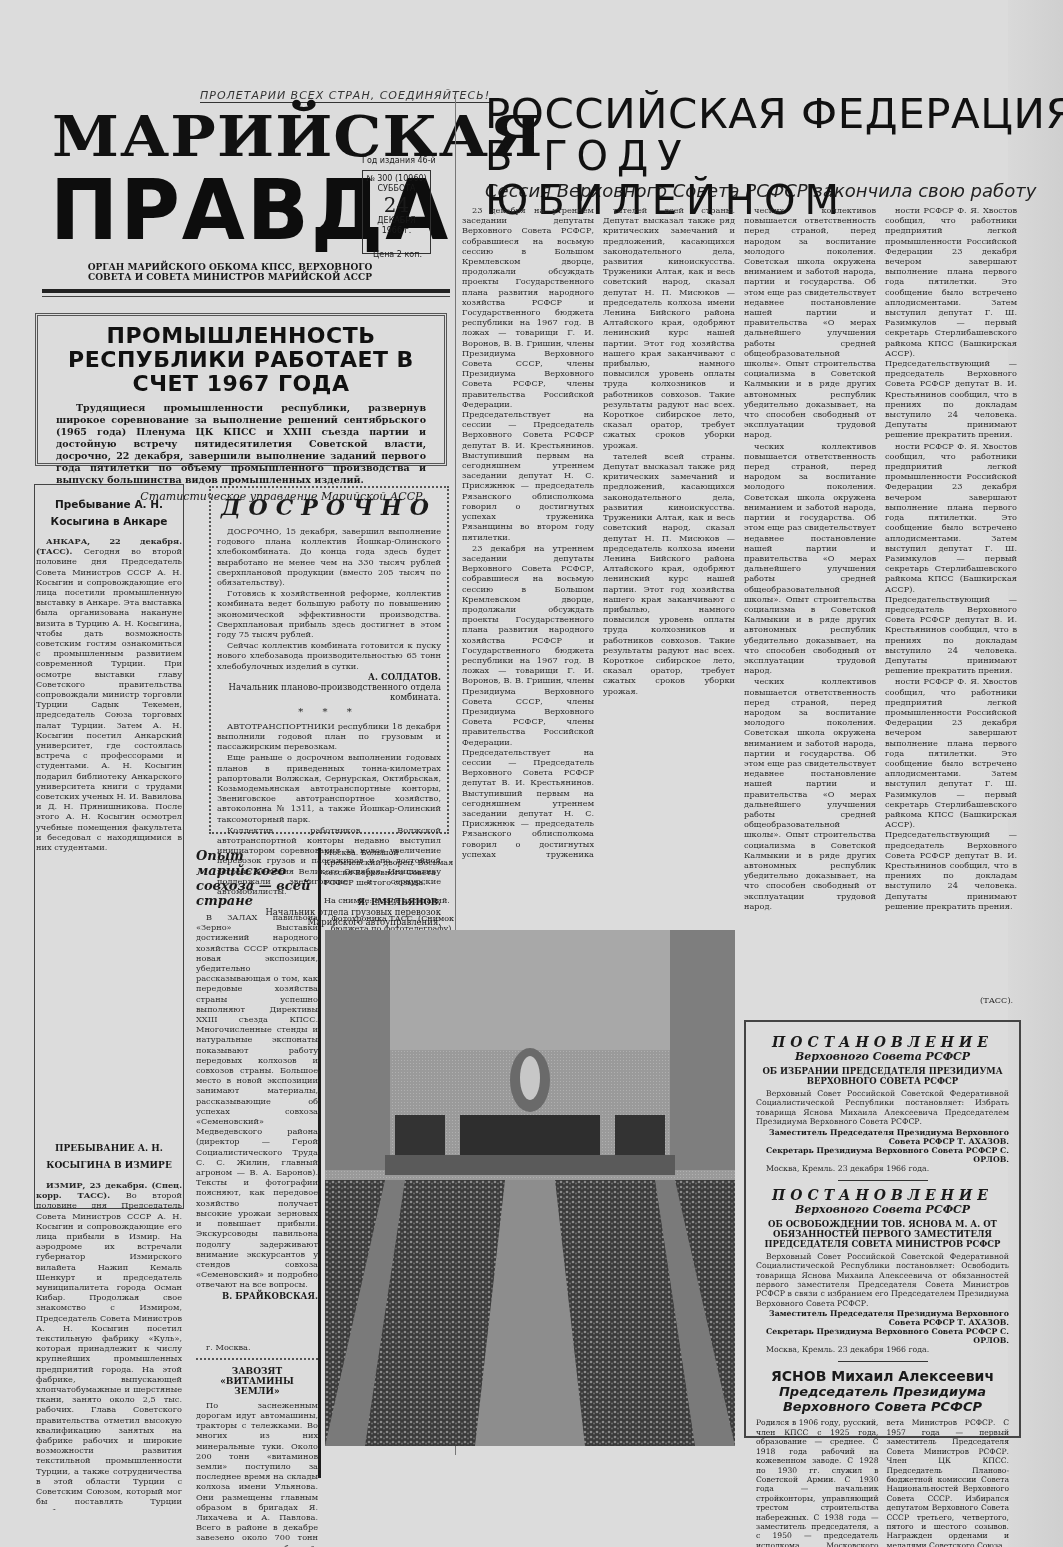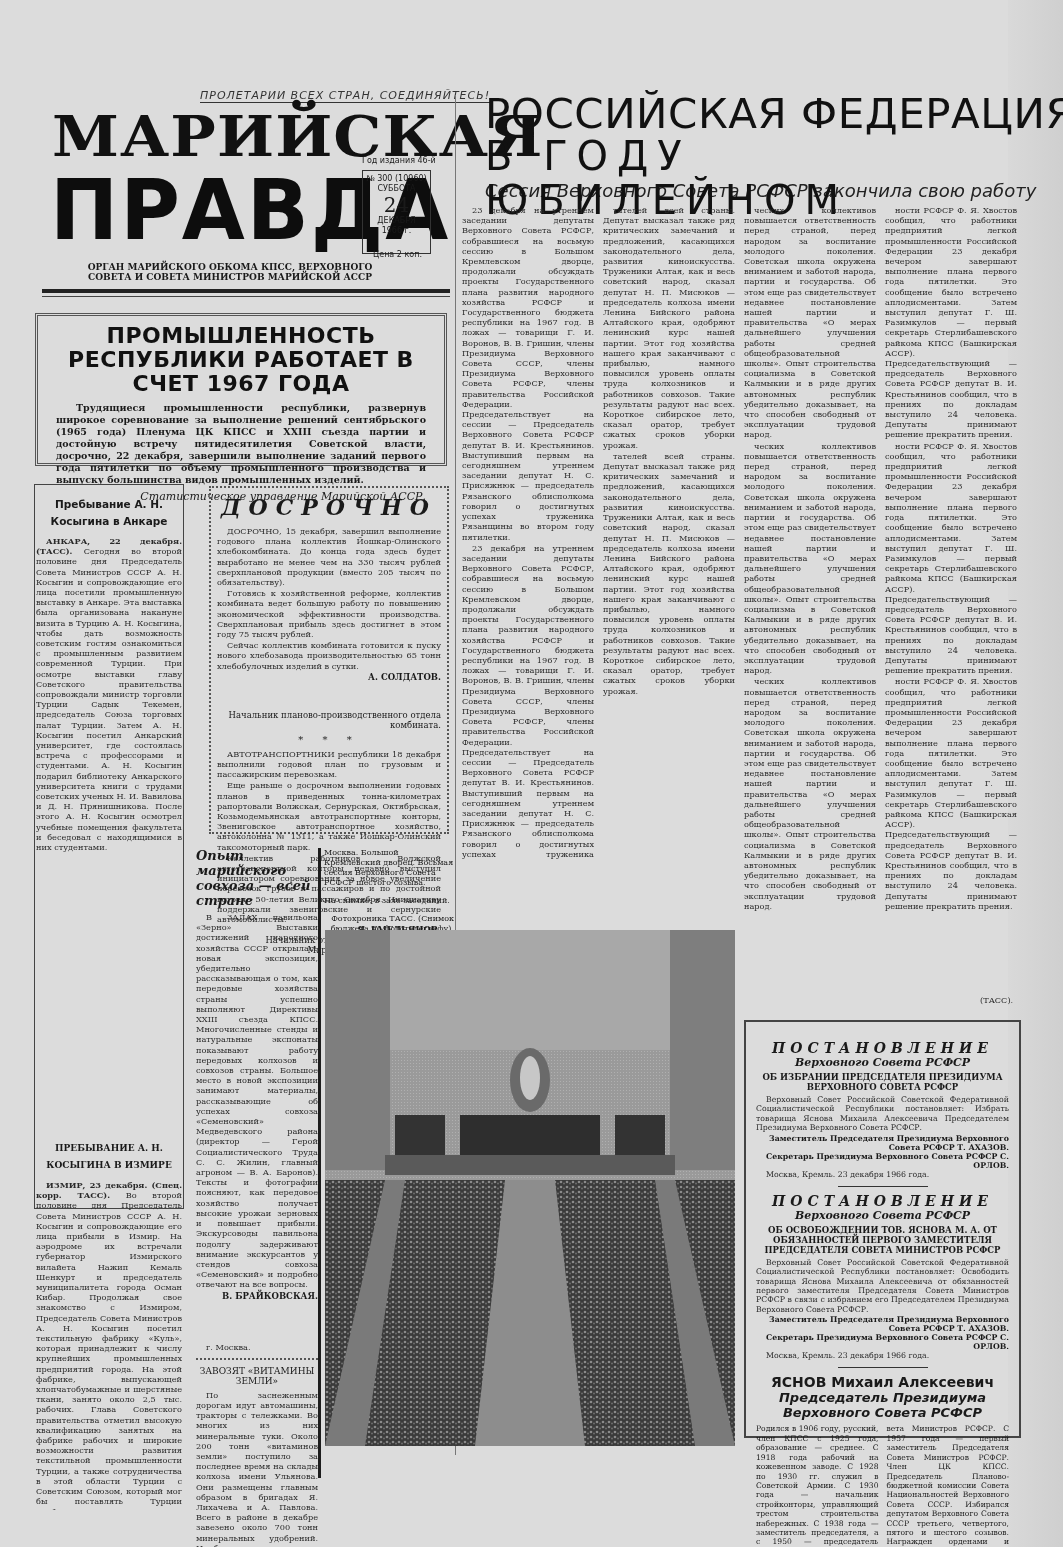--- a/index.html
+++ b/index.html
@@ -43,33 +43,33 @@
 
   
   .dosbox { left: 209px; top: 486px; width: 240px; height: 348px; border: 2px dotted #555; padding: 6px 6px; }
   .dosbox h2 { text-align: center; font-style: italic; font-weight: bold; font-size: 22px; letter-spacing: 8px; font-family: "DejaVu Serif", serif; margin-bottom: 6px; }
   .sigr { text-align: right; font-weight: bold; font-size: 8.5px; line-height: 10px; }
   .stars { text-align: center; font-size: 10px; letter-spacing: 8px; margin: 4px 0; }
 
   
   .opyt { left: 196px; top: 848px; width: 122px; }
   .opyt h3 { font-style: italic; font-weight: bold; font-size: 13px; line-height: 15px; margin-bottom: 4px; }
-  .subhead { text-align: center; font-weight: normal; font-size: 9px; line-height: 10px; margin: 6px 0 4px; }
+  .subhead { text-align: center; font-weight: bold; font-size: 9px; line-height: 10px; margin: 6px 0 4px; }
   .wavy { border-top: 2px dotted #555; margin: 6px 0; }
   .vbar { left: 318px; top: 848px; width: 3px; height: 630px; background: #1d1d1d; }
 
   
   .pcap { left: 324px; top: 848px; width: 130px; font-size: 8px; line-height: 10px; }
 
   
   .col { width: 132px; }
   .photo { left: 325px; top: 930px; width: 410px; height: 516px; background: #555; overflow: hidden; }
 
   
-  .decree { left: 744px; top: 1020px; width: 277px; height: 418px; border: 2px solid #444; padding: 18px 10px; }
+  .decree { left: 744px; top: 1020px; width: 277px; height: 418px; border: 2px solid #444; padding: 12px 10px; }
   .decree h2 { text-align: center; font-style: italic; font-weight: bold; font-size: 14px; letter-spacing: 5px; }
   .decree h4 { text-align: center; font-style: italic; font-weight: bold; font-size: 11px; }
   .decree h5 { text-align: center; font-weight: bold; font-size: 8.5px; line-height: 10px; margin: 3px 0; }
   .dsig { text-align: right; font-weight: bold; font-size: 7.8px; line-height: 9px; }
   .hr-mid { width: 90px; height: 1px; background: #333; margin: 6px auto; }
   .bio h3 { text-align: center; font-family: "DejaVu Sans", sans-serif; font-weight: bold; font-size: 14px; margin-top: 4px; }
   .bio h4 { text-align: center; font-family: "DejaVu Sans", sans-serif; font-weight: bold; font-size: 13px; margin-bottom: 4px; }
   .bio .cols { display: flex; gap: 8px; }
   .bio .cols > div { flex: 1; font-size: 7.6px; line-height: 9.4px; text-align: justify; }
 </style>
@@ -139,21 +139,21 @@
   </div>
 
   <div class="abs dosbox">
     <h2>ДОСРОЧНО</h2>
     <div class="txt">
       <p>ДОСРОЧНО, 15 декабря, завершил выполнение годового плана коллектив Йошкар-Олинского хлебокомбината. До конца года здесь будет выработано не менее чем на 330 тысяч рублей сверхплановой продукции (вместо 205 тысяч по обязательству).</p>
       <p>Готовясь к хозяйственной реформе, коллектив комбината ведет большую работу по повышению экономической эффективности производства. Сверхплановая прибыль здесь достигнет в этом году 75 тысяч рублей.</p>
       <p>Сейчас коллектив комбината готовится к пуску нового хлебозавода производительностью 65 тонн хлебобулочных изделий в сутки.</p>
     </div>
     <div class="sigr">А. СОЛДАТОВ.</div>
-    <div class="sigr" style="font-weight:normal;margin-top:28px;">Начальник планово-производственного отдела комбината.</div>
+    <div class="sigr" style="font-weight:normal;">Начальник планово-производственного отдела комбината.</div>
     <div class="stars">* * *</div>
     <div class="txt">
       <p>АВТОТРАНСПОРТНИКИ республики 18 декабря выполнили годовой план по грузовым и пассажирским перевозкам.</p>
       <p>Еще раньше о досрочном выполнении годовых планов в приведенных тонна-километрах рапортовали Волжская, Сернурская, Октябрьская, Козьмодемьянская автотранспортные конторы, Звениговское автотранспортное хозяйство, автоколонна № 1311, а также Йошкар-Олинский таксомоторный парк.</p>
       <p>Коллектив работников Волжской автотранспортной конторы недавно выступил инициатором соревнования за новое увеличение перевозок грузов и пассажиров и по достойной встрече 50-летия Великого Октября. Инициативу поддержали звениговские и сернурские автомобилисты.</p>
     </div>
     <div class="sigr">Я. ЕМЕЛЬЯНОВ.</div>
     <div class="sigr" style="font-weight:normal;">Начальник отдела грузовых перевозок Марийского автоуправления.</div>
   </div>
 

